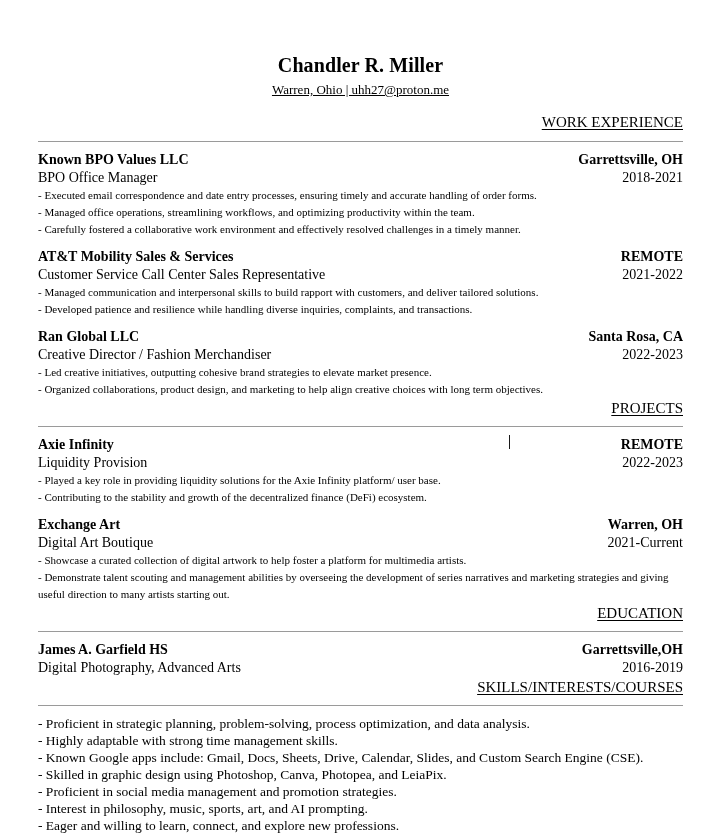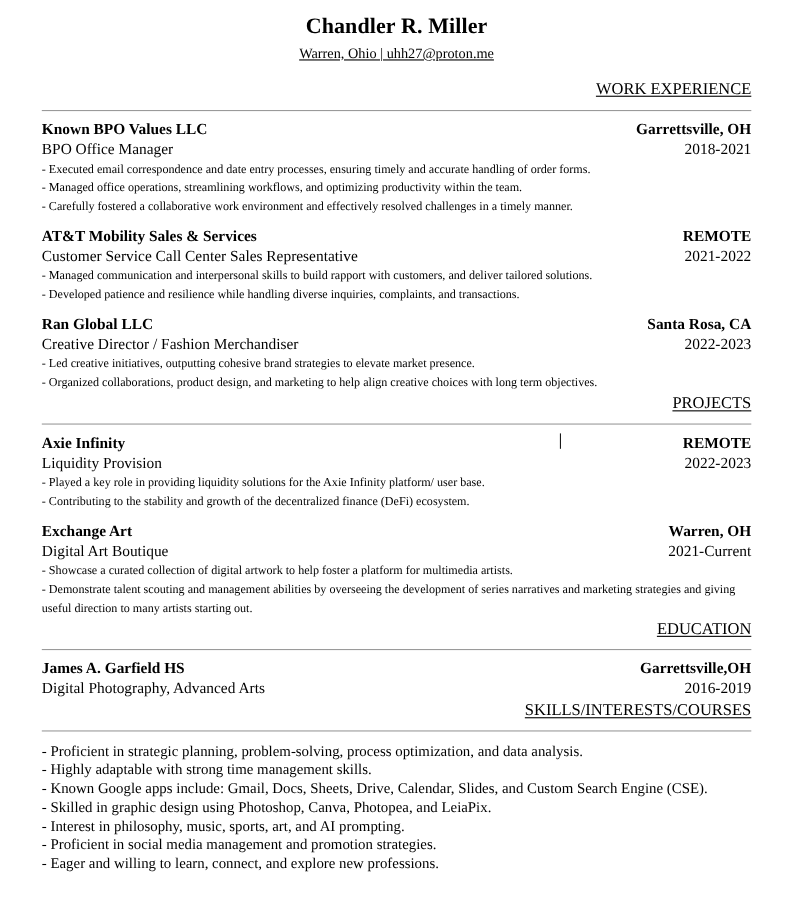--- a/index.html
+++ b/index.html
@@ -14,20 +14,21 @@
     color: #000000;
     position: relative;
     overflow: hidden;
   }
   .page {
     width: 721px;
     height: 714px;
     box-sizing: border-box;
     padding: 0 38px;
     position: relative;
+    margin-top: 41px;
   }
 
   
   .doc-header {
     text-align: center;
     padding-top: 11px;
   }
   .full-name {
     font-size: 20px;
     font-weight: bold;
@@ -241,18 +242,18 @@
   </div>
 
   <div class="section-heading sec-skill">SKILLS/INTERESTS/COURSES</div>
   <hr class="rule rule-skill">
 
   <ul class="skills-list skills-block">
     <li class="skill-item">- Proficient in strategic planning, problem-solving, process optimization, and data analysis.</li>
     <li class="skill-item">- Highly adaptable with strong time management skills.</li>
     <li class="skill-item">- Known Google apps include: Gmail, Docs, Sheets, Drive, Calendar, Slides, and Custom Search Engine (CSE).</li>
     <li class="skill-item">- Skilled in graphic design using Photoshop, Canva, Photopea, and LeiaPix.</li>
+    <li class="skill-item">- Proficient in social media management and promotion strategies.</li>
     <li class="skill-item">- Interest in philosophy, music, sports, art, and AI prompting.</li>
-    <li class="skill-item">- Proficient in social media management and promotion strategies.</li>
     <li class="skill-item">- Eager and willing to learn, connect, and explore new professions.</li>
   </ul>
 
 </div>
 
 </body></html>

